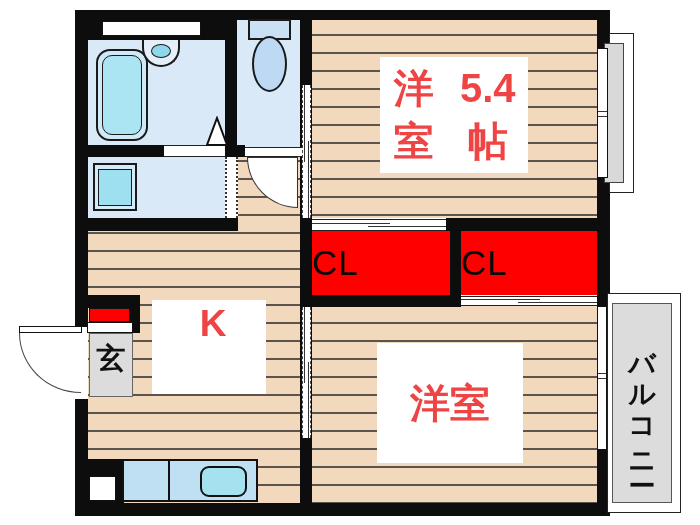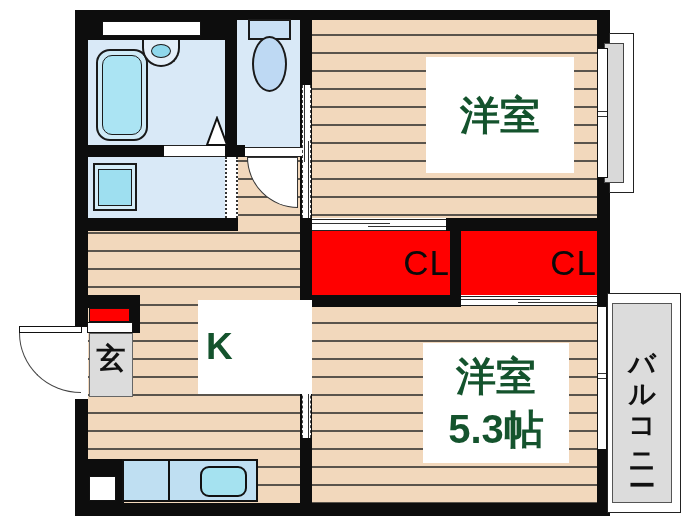--- a/index.html
+++ b/index.html
@@ -2,32 +2,32 @@
 <html><head>
 <meta charset="utf-8">
 <style>
   html,body{margin:0;padding:0;background:#fff;}
   #stage{position:relative;width:700px;height:525px;background:#ffffff;overflow:hidden;
          font-family:"Liberation Sans","DejaVu Sans",sans-serif;}
   .abs{position:absolute;box-sizing:border-box;}
   .wall{background:#0d0d0d;}
   .wet{background:#d9e9f7;}
   .tan{background:repeating-linear-gradient(to bottom,#f2d8bc 0px,#f2d8bc 16px,#5a544c 16px,#5a544c 18px);}
-  .red{background:#ff0000;display:flex;align-items:center;justify-content:flex-end;}
+  .red{background:#ff0000;display:flex;align-items:center;justify-content:flex-start;}
   .whitebox{background:#ffffff;border:1.4px solid #111;}
   .strip{background:#ffffff;border-top:1.4px solid #222;border-bottom:1.4px solid #222;}
   .vstrip{background:#ffffff;border-left:1.2px dashed #444;border-right:1.2px dashed #444;}
   .dashdoor{background:#ffffff;border-left:2px dotted #333;border-right:2px dotted #333;}
   .sl-line{position:absolute;height:0;border-top:1.4px solid #333;}
   .sl-vline{position:absolute;width:0;border-left:1.4px solid #333;}
   .mullion{position:absolute;left:0;right:0;border-top:1.2px solid #333;}
   .arcline{border:0;border-left:1.4px solid #444;border-bottom:1.4px solid #444;border-bottom-left-radius:100% 100%;background:transparent;}
   .arcdisc{background:#fff;border:1.2px solid #333;border-bottom-left-radius:100% 100%;}
-  .label{background:#ffffff;display:flex;flex-direction:column;justify-content:center;align-items:center;
-         color:#14532d;font-weight:600;text-align:center;margin-left:46px;}
+  .label{background:#ffffff;display:flex;flex-direction:row;justify-content:center;align-items:center;
+         color:#ef4444;font-weight:600;text-align:center;}
   .label .ln{display:block;line-height:1.32;}
   .cl-text{font-size:35px;font-weight:500;color:#0a0a0a;letter-spacing:1px;}
   .fixture{background:#cfeaf6;border:2.4px solid #1a1a1a;}
   .balc-label{writing-mode:vertical-rl;text-orientation:mixed;font-size:27px;font-weight:600;color:#111;letter-spacing:4px;}
 </style>
 </head>
 <body>
 
 <div id="stage">
 
@@ -125,22 +125,22 @@
   <div class="abs" style="left:252px;top:36px;width:35px;height:56px;background:#bed9f3;border:2px solid #1a1a1a;border-radius:50%;"></div>
   <div class="abs fixture" style="left:93px;top:163px;width:44px;height:48px;background:#d4ecf7;"></div>
   <div class="abs" style="left:98px;top:169px;width:34px;height:37px;background:#9edff0;border:1.4px solid #1a1a1a;"></div>
   <div class="abs" style="left:122px;top:459px;width:136px;height:43px;background:#bfdff2;border:2px solid #111;">
     <div style="position:absolute;left:44px;top:0;width:2px;height:100%;background:#111;"></div>
   </div>
   <div class="abs" style="left:200px;top:466px;width:47px;height:31px;background:#a5e2f0;border:2px solid #111;border-radius:9px;"></div>
 
   <div class="abs label" style="left:380px;top:57px;width:148px;height:116px;font-size:40px;">
     <span class="ln">洋室</span>
+    <span class="ln">5.4帖</span>
   </div>
   <div class="abs label" style="left:377px;top:343px;width:146px;height:120px;font-size:40px;">
     <span class="ln">洋室</span>
-    <span class="ln">5.3帖</span>
   </div>
   <div class="abs label" style="left:152px;top:300px;width:114px;height:94px;font-size:37px;align-items:flex-start;padding-left:8px;">
     <span class="ln">K</span>
   </div>
 
 </div>
 
 </body></html>

